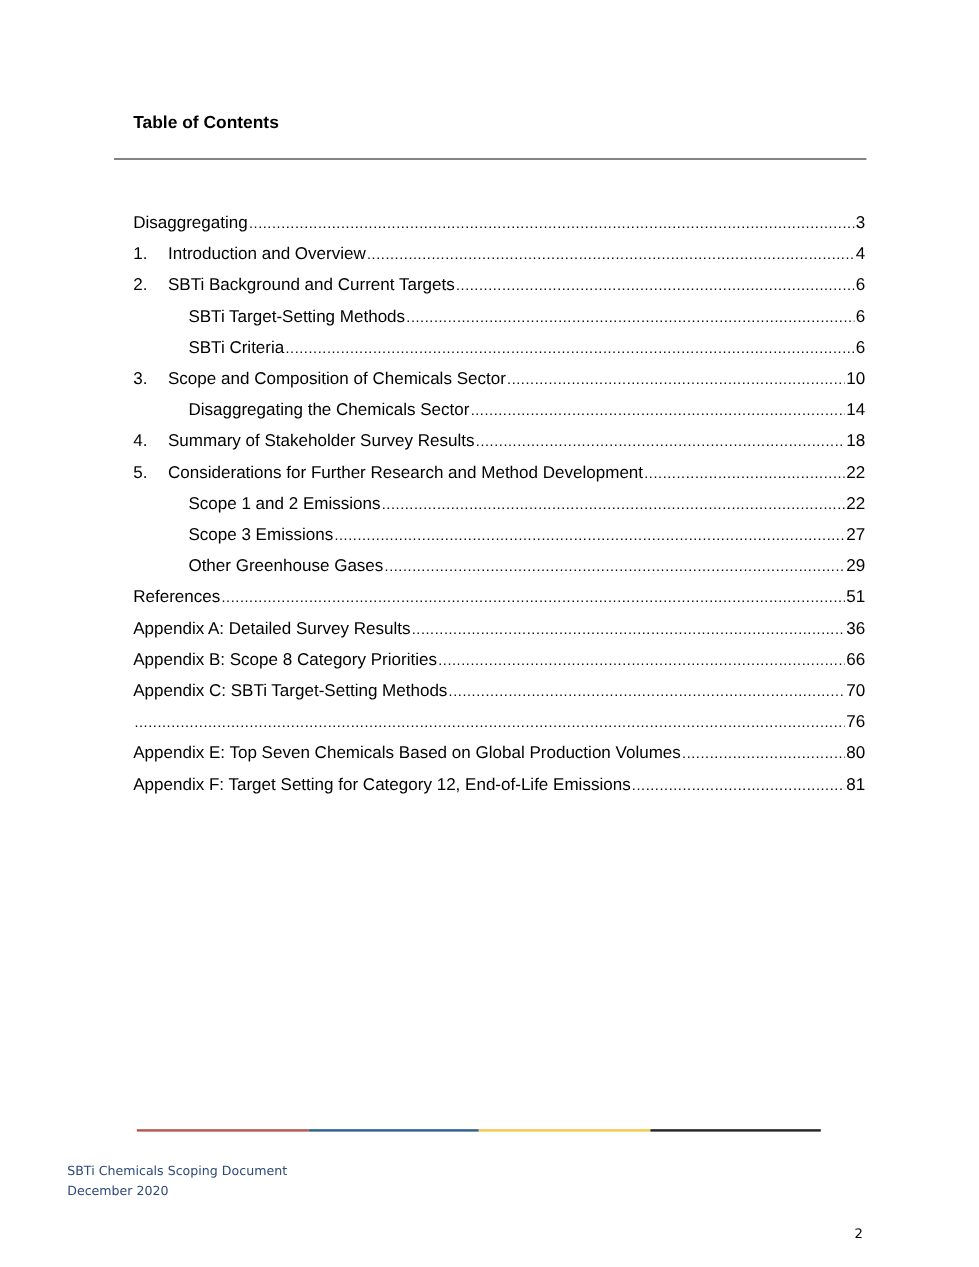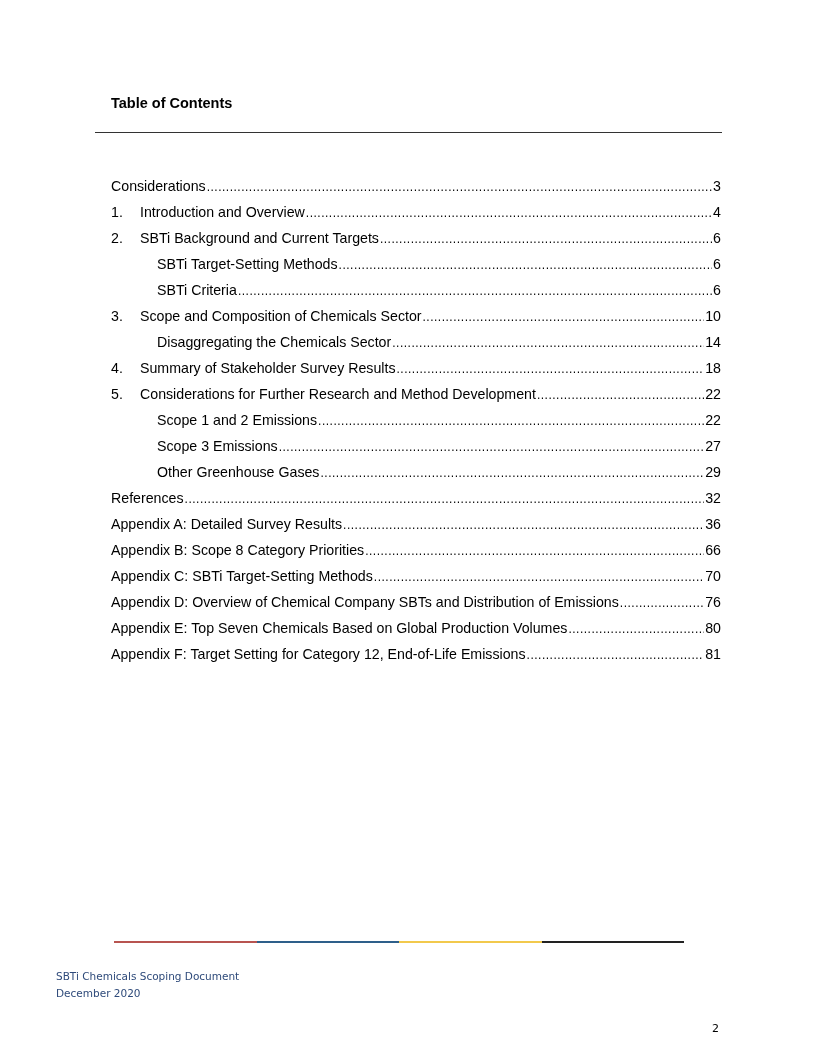--- a/index.html
+++ b/index.html
@@ -21,21 +21,21 @@
     .page-number { position: absolute; left: 712px; top: 1022px; font-family: "DejaVu Sans", sans-serif; font-size: 11px; }
   </style>
 </head>
 <body>
 
 <div class="toc-title">Table of Contents</div>
 <div class="toc-rule"></div>
 
 <div class="toc" id="toc">
     <div class="entry">
-      <span class="label">Considerations</span>
+      <span class="label">Disaggregating</span>
       <span class="dots"></span>
       <span class="page">3</span>
     </div>
     <div class="entry">
       <span class="num">1.</span>
       <span class="label">Introduction and Overview</span>
       <span class="dots"></span>
       <span class="page">4</span>
     </div>
     <div class="entry">
@@ -88,39 +88,38 @@
       <span class="page">27</span>
     </div>
     <div class="entry lvl2">
       <span class="label">Other Greenhouse Gases</span>
       <span class="dots"></span>
       <span class="page">29</span>
     </div>
     <div class="entry">
       <span class="label">References</span>
       <span class="dots"></span>
-      <span class="page">32</span>
+      <span class="page">51</span>
     </div>
     <div class="entry">
       <span class="label">Appendix A: Detailed Survey Results</span>
       <span class="dots"></span>
       <span class="page">36</span>
     </div>
     <div class="entry">
       <span class="label">Appendix B: Scope 8 Category Priorities</span>
       <span class="dots"></span>
       <span class="page">66</span>
     </div>
     <div class="entry">
       <span class="label">Appendix C: SBTi Target-Setting Methods</span>
       <span class="dots"></span>
       <span class="page">70</span>
     </div>
     <div class="entry">
-      <span class="label">Appendix D: Overview of Chemical Company SBTs and Distribution of Emissions</span>
       <span class="dots"></span>
       <span class="page">76</span>
     </div>
     <div class="entry">
       <span class="label">Appendix E: Top Seven Chemicals Based on Global Production Volumes</span>
       <span class="dots"></span>
       <span class="page">80</span>
     </div>
     <div class="entry">
       <span class="label">Appendix F: Target Setting for Category 12, End-of-Life Emissions</span>

